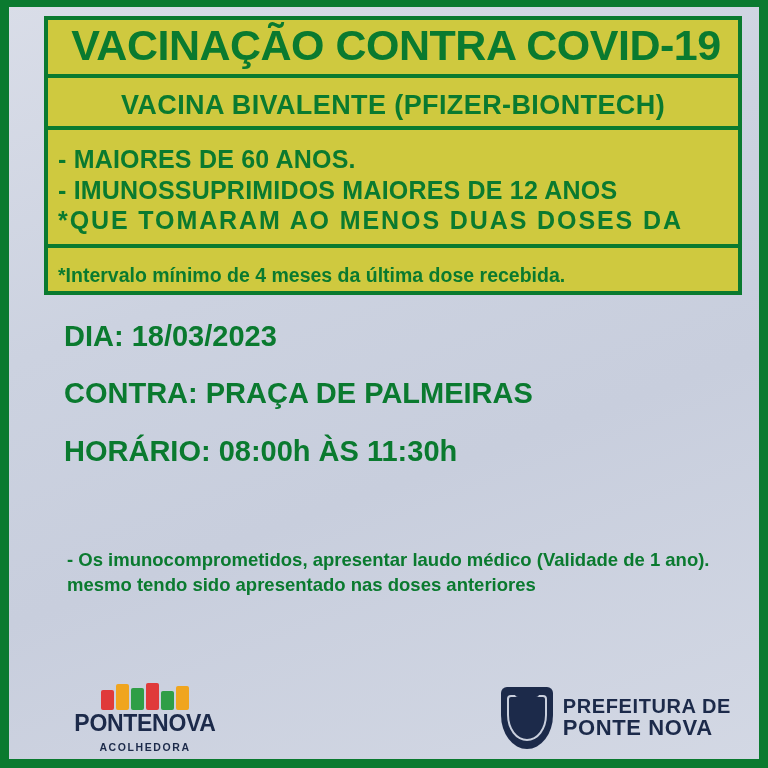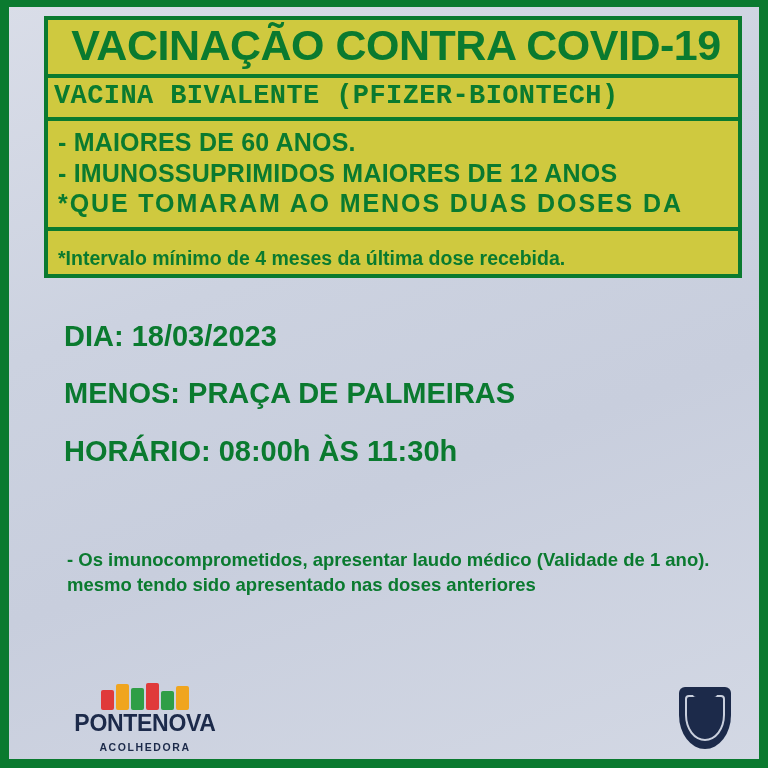--- a/index.html
+++ b/index.html
@@ -59,37 +59,37 @@
     font-weight: bold;
     color: #0a7a2f;
     letter-spacing: -0.5px;
     line-height: 1.02;
     white-space: nowrap;
   }
   .subtitle-band {
     background: #cfc93f;
     border: 4px solid #0a7a2f;
     border-top: none;
-    padding: 4px 6px 7px 6px;
-    box-sizing: border-box;
-    font-family: Liberation Mono, monospace;
+    text-align: center;
+    padding: 13px 6px 7px 6px;
+    box-sizing: border-box;
   }
   .subtitle-band .subtitle {
     font-size: 27px;
     font-weight: bold;
     color: #0a7a2f;
     letter-spacing: 0.4px;
     line-height: 1.05;
     white-space: nowrap;
   }
   .criteria-band {
     background: #cfc93f;
     border: 4px solid #0a7a2f;
     border-top: none;
-    padding: 6px 10px 8px 10px;
+    padding: 14px 10px 8px 10px;
     box-sizing: border-box;
   }
   .criteria-band .line {
     font-size: 25px;
     font-weight: bold;
     color: #0a7a2f;
     line-height: 1.22;
     letter-spacing: 0.2px;
     white-space: nowrap;
   }
@@ -262,21 +262,21 @@
     </div>
 
     <div class="note-band">
       <div class="note">*Intervalo mínimo de 4 meses da última dose recebida.</div>
     </div>
 
   </div>
 
   <div class="info">
     <div class="row">DIA: 18/03/2023</div>
-    <div class="row">MENOS: PRAÇA DE PALMEIRAS</div>
+    <div class="row">CONTRA: PRAÇA DE PALMEIRAS</div>
     <div class="row">HORÁRIO: 08:00h ÀS 11:30h</div>
   </div>
 
   <div class="footnotes">
     <p>- Os imunocomprometidos, apresentar laudo médico (Validade de 1 ano). mesmo tendo sido apresentado nas doses anteriores</p>
   </div>
 
   <div class="footer">
 
     <div class="logo-left">
@@ -289,17 +289,21 @@
           <i class="b6"></i>
       </div>
       <div class="name">
         <span>PONTE</span><span class="nova">NOVA</span>
       </div>
       <div class="tag">ACOLHEDORA</div>
     </div>
 
     <div class="logo-right">
       <div class="crest"></div>
+      <div class="city-text">
+        <div class="l1">PREFEITURA DE</div>
+        <div class="l2">PONTE NOVA</div>
+      </div>
     </div>
 
   </div>
 
 </div>
 
 </body></html>

